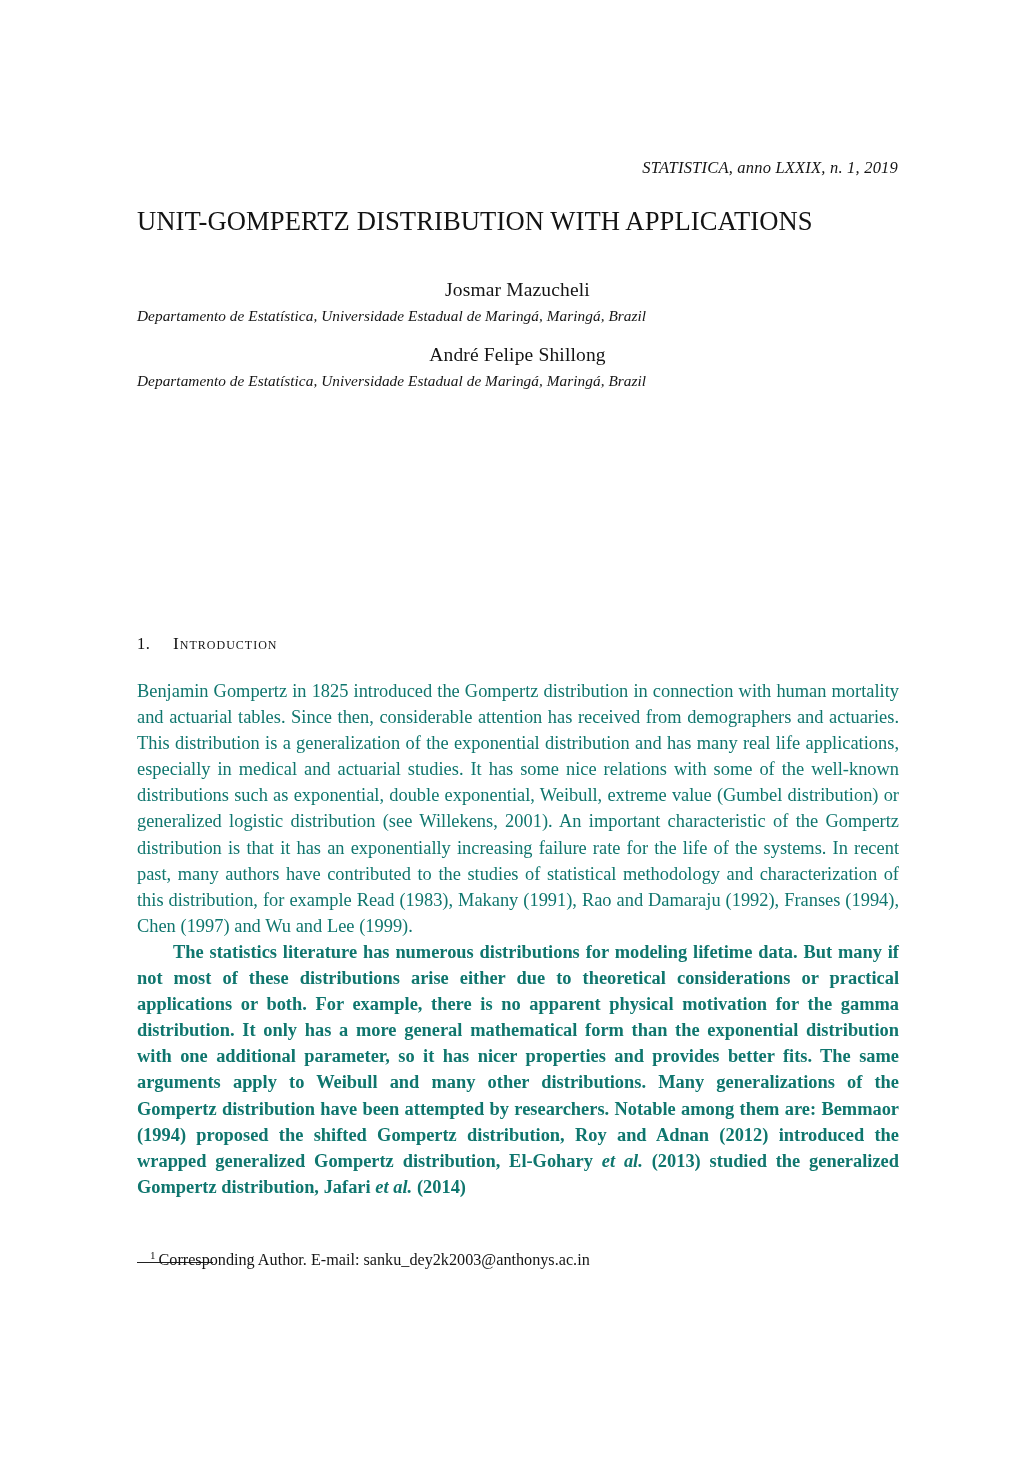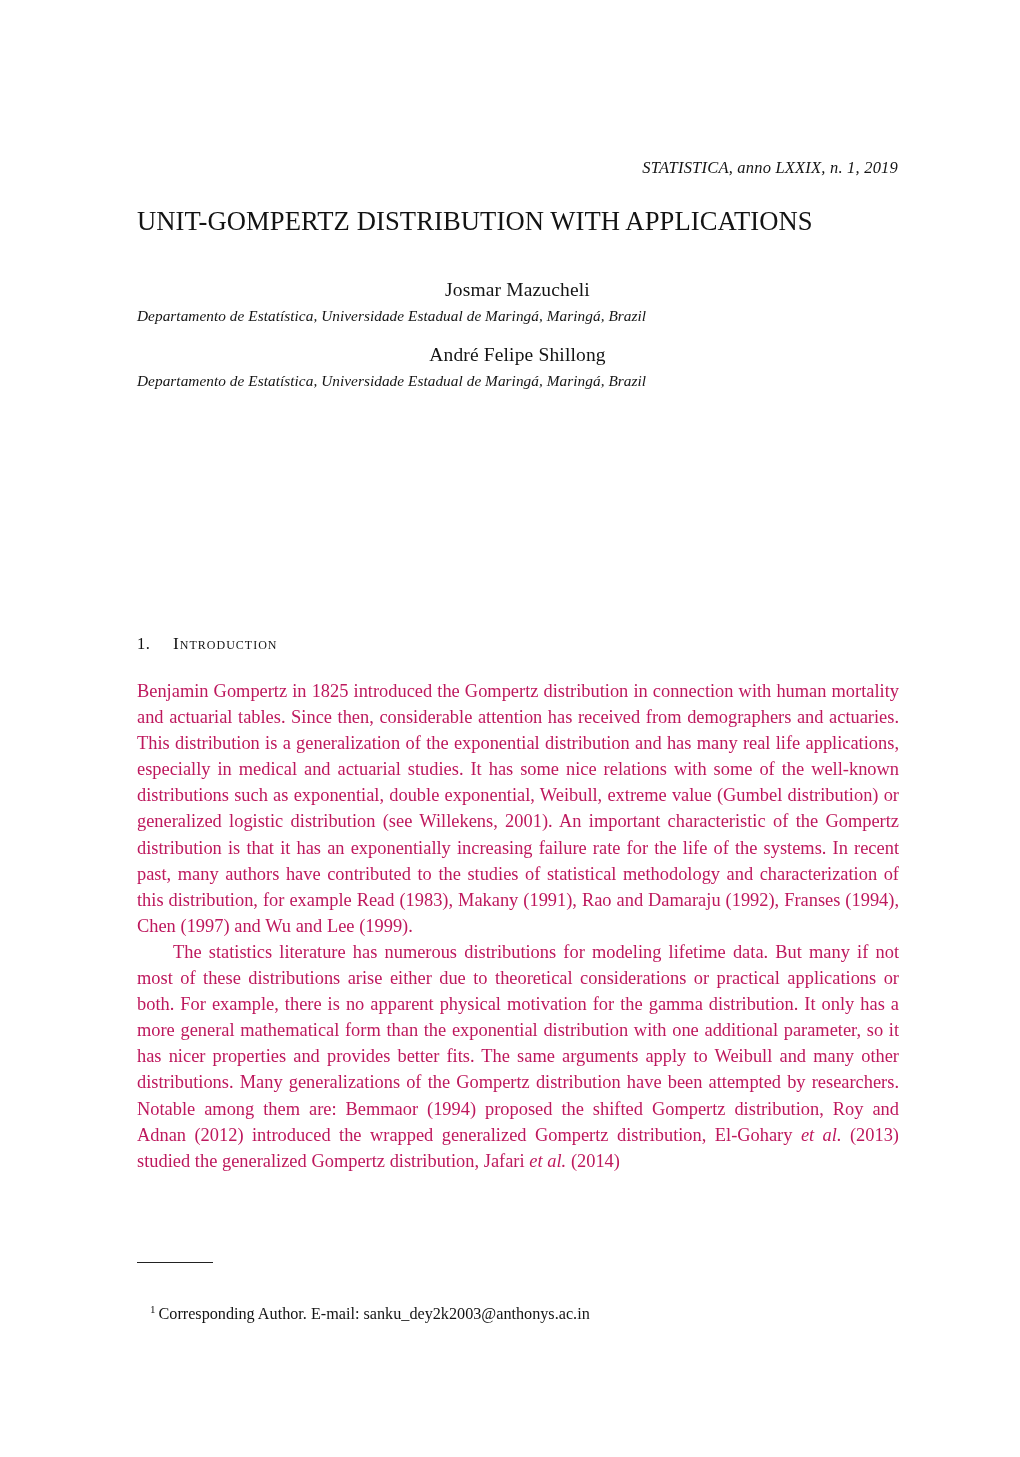--- a/index.html
+++ b/index.html
@@ -111,42 +111,43 @@
     left: 137px;
     top: 678px;
     width: 762px;
   }
   .body-text p {
     margin: 0;
     font-size: 18.4px;
     line-height: 26.1px;
     text-align: justify;
     text-justify: inter-word;
-    color: #be185d;
+    color: #0f766e;
     letter-spacing: 0.0px;
     word-spacing: 0.1px;
   }
   .body-text p.indent {
     text-indent: 36px;
+    font-weight: bold;
   }
   .body-text p em { font-style: italic; }
 
   
   .footnote-rule {
     position: absolute;
     left: 137px;
     top: 1262px;
     width: 76px;
     height: 1px;
     background: #222;
   }
   .footnote {
     position: absolute;
     left: 137px;
-    top: 1303px;
+    top: 1249px;
     width: 761px;
     font-size: 16.2px;
     line-height: 22px;
     color: #141414;
   }
   .footnote .fn-marker {
     font-size: 11px;
     vertical-align: super;
     line-height: 0;
     margin-right: 3px;

